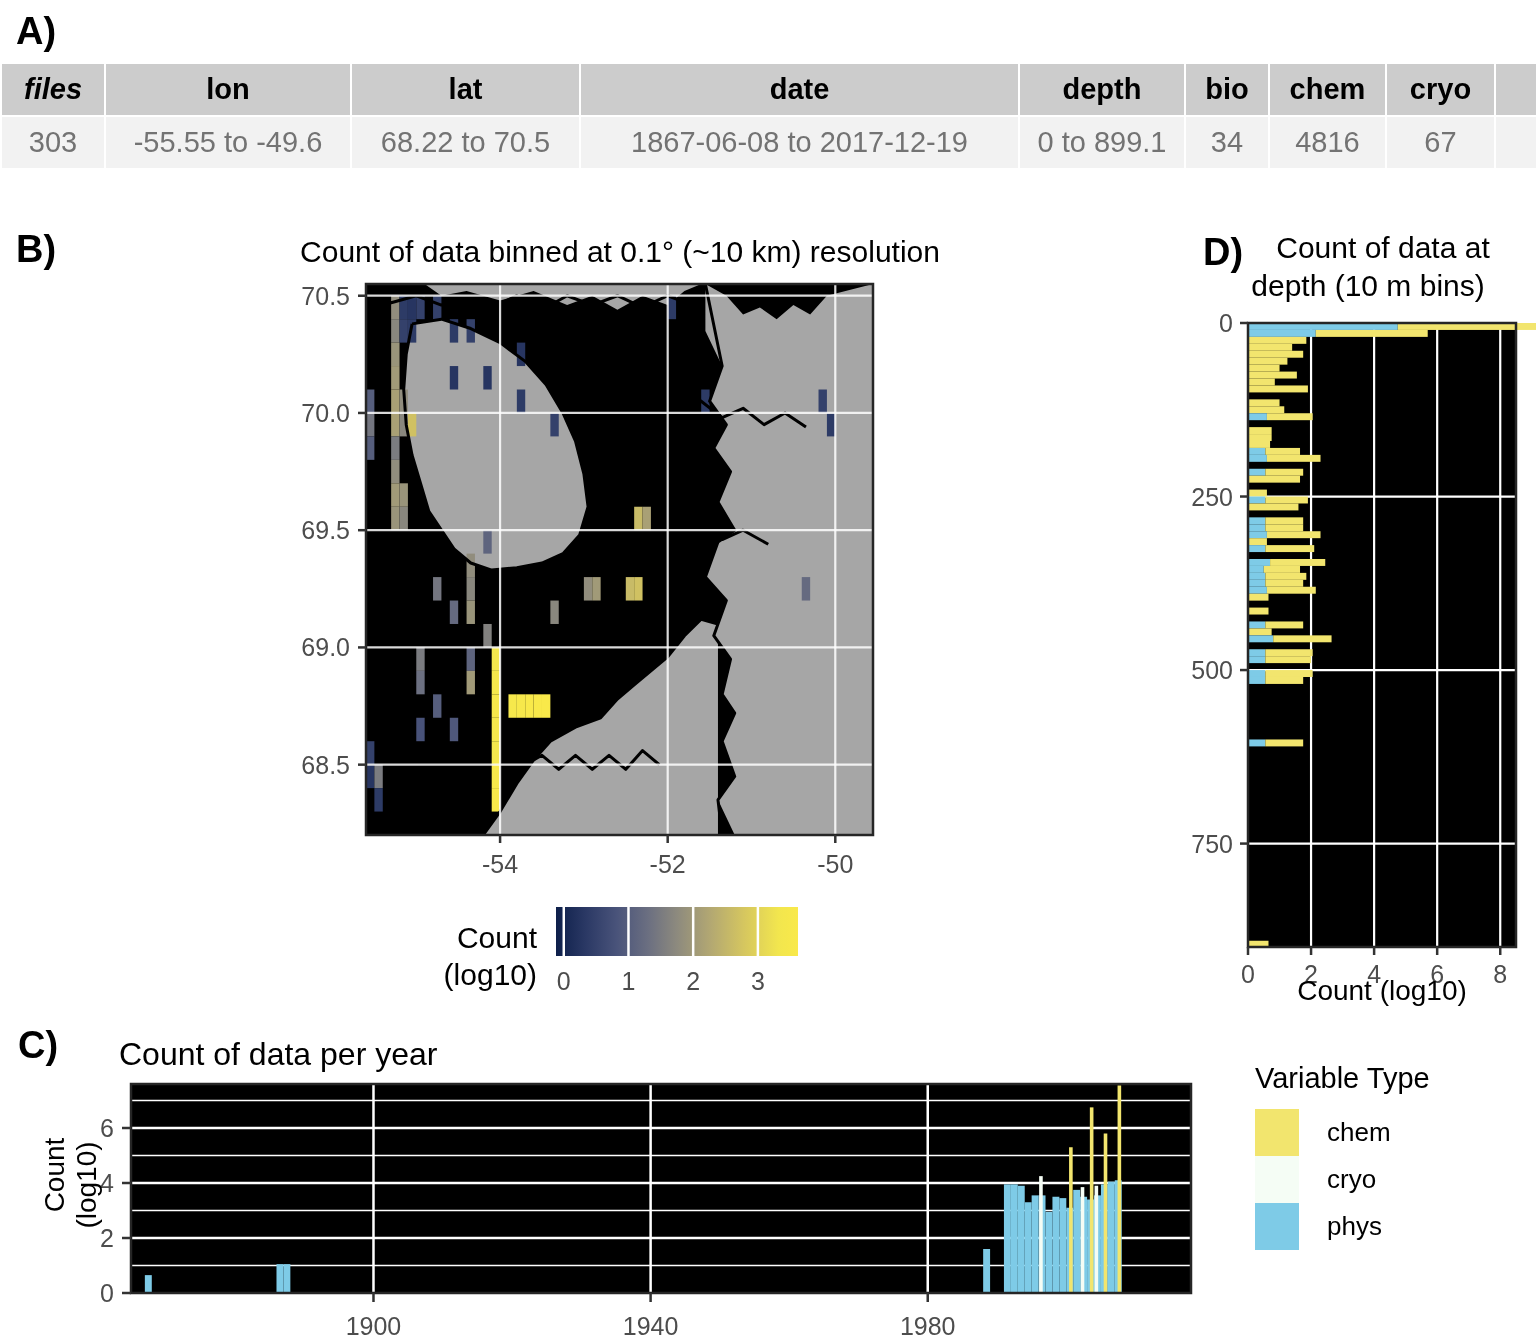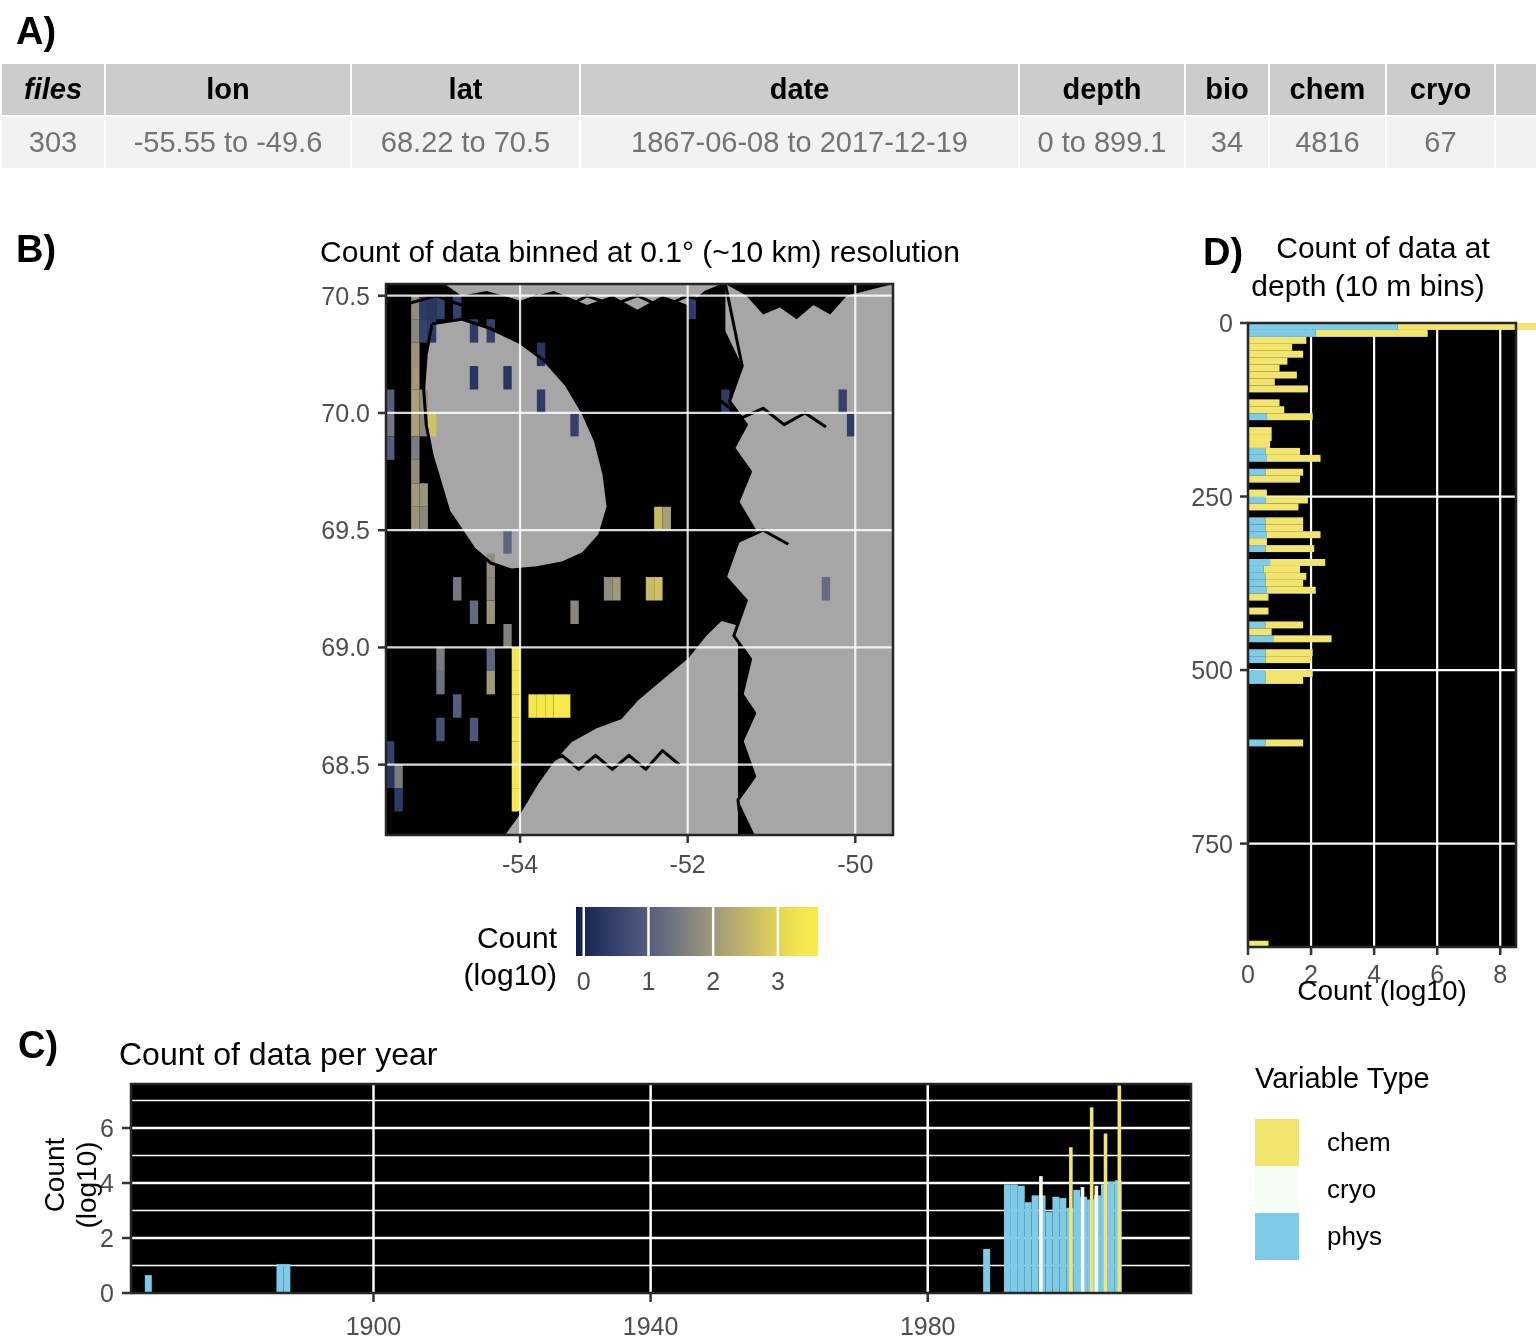--- a/index.html
+++ b/index.html
@@ -84,21 +84,21 @@
             <td style="width: 103px;">4816</td>
             <td style="width: 95px;">67</td>
             <td style="width: 154px;">66513</td>
           </tr>
         </tbody>
     </table>
   </div>
 
   <div class="abs panel-letter" style="left:16px; top:230px;">B)</div>
 
-  <div class="abs" style="left:0px; top:210px; width:1180px; height:800px;margin-left:20px;">
+  <div class="abs" style="left:0px; top:210px; width:1180px; height:800px;">
     <svg width="1180" height="800" viewBox="0 0 1180 800">
 
       <text id="map-title" class="title-txt" x="620" y="52" text-anchor="middle">Count of data binned at 0.1° (~10 km) resolution</text>
 
       <rect id="map-bg" x="366" y="74" width="507" height="551" class="plot-bg"></rect>
 
       <g id="map-content">
           <path d="M 705.3966942148761,74 L 726.3471074380166,85.72340425531851 L 743.1074380165287,104.4808510638288 L 759.8677685950413,97.44680851063703 L 776.6280991735533,109.17021276595554 L 793.3884297520659,95.10212765957532 L 810.1487603305786,104.4808510638288 L 826.9090909090905,85.72340425531851 L 873,74 L 873,625 L 734.7272727272723,625 L 717.9669421487604,589.8297872340445 L 734.7272727272723,566.3829787234041 L 722.1570247933882,531.2127659574486 L 734.7272727272723,503.07659574468147 L 722.1570247933882,484.31914893617125 L 730.5371900826444,449.1489361702123 L 713.7768595041318,425.70212765957535 L 726.3471074380166,390.53191489361643 L 705.3966942148761,367.08510638297946 L 717.9669421487604,331.9148936170206 L 734.7272727272723,320.19148936170205 L 717.9669421487604,292.0553191489349 L 730.5371900826444,261.57446808510616 L 713.7768595041318,238.12765957446913 L 726.3471074380166,214.6808510638288 L 709.586776859504,191.23404255319178 L 722.1570247933882,156.06382978723292 L 705.3966942148761,120.89361702127738 Z" fill="#a6a6a6" stroke="none"></path>
           <path d="M 366,74 L 424.66115702479357,74 L 441.42148760330565,85.72340425531851 L 466.56198347107454,81.03404255319177 L 500.0826446280992,90.41276595744525 L 533.6033057851239,81.03404255319177 L 567.1239669421485,95.10212765957532 L 592.2644628099174,85.72340425531851 L 617.4049586776857,99.79148936170206 L 642.5454545454547,85.72340425531851 L 667.685950413223,95.10212765957532 L 684.4462809917356,81.03404255319177 L 701.2066115702478,74 Z" fill="#a6a6a6"></path>
           <path d="M 412.0909090909094,113.8595744680856 L 441.42148760330565,109.17021276595554 L 470.7520661157024,118.54893617021234 L 500.0826446280992,132.6170212765959 L 525.2231404958675,151.37446808510617 L 546.173553719008,174.8212765957432 L 562.9338842975206,202.9574468085103 L 575.5041322314048,231.09361702127737 L 583.8842975206611,263.91914893617115 L 588.074380165289,296.744680851065 L 579.6942148760332,324.8808510638288 L 562.9338842975206,343.6382978723391 L 541.9834710743802,353.0170212765959 L 516.8429752066119,357.7063829787227 L 491.70247933884286,360.05106382978767 L 470.7520661157024,353.0170212765959 L 453.9917355371904,338.94893617021233 L 441.42148760330565,320.19148936170205 L 428.85123966942143,301.4340425531918 L 420.47107438016513,273.29787234042465 L 412.0909090909094,245.16170212766093 L 406.22479338843004,214.6808510638288 L 403.7107438016531,179.51063829787324 L 406.22479338843004,144.3404255319144 Z" fill="#a6a6a6"></path>
@@ -363,21 +363,21 @@
           <text x="53" y="469.05228031145714" text-anchor="end" class="tick-txt">500</text>
           <line x1="60" y1="633.5784204671858" x2="68" y2="633.5784204671858" stroke="#333" stroke-width="2.5"></line>
           <text x="53" y="642.5784204671858" text-anchor="end" class="tick-txt">750</text>
         </g>
 
       <text class="axname-txt" x="202" y="790" text-anchor="middle">Count (log10)</text>
     </svg>
   </div>
 
   <div class="abs" style="left:1255px; top:1062px; width:281px;">
-    <div class="legend-title" style="margin-bottom:24px;">Variable Type</div>
+    <div class="legend-title" style="margin-bottom:14px;">Variable Type</div>
     <div id="legend-items">
         <div style="display: flex; align-items: center; height: 47px;">
           <div style="width: 44px; height: 47px; background: rgb(242, 229, 110); flex: 0 0 auto;"></div>
           <div class="legend-lab" style="margin-left: 28px;">chem</div>
         </div>
         <div style="display: flex; align-items: center; height: 47px;">
           <div style="width: 44px; height: 47px; background: rgb(245, 253, 245); flex: 0 0 auto;"></div>
           <div class="legend-lab" style="margin-left: 28px;">cryo</div>
         </div>
         <div style="display: flex; align-items: center; height: 47px;">

